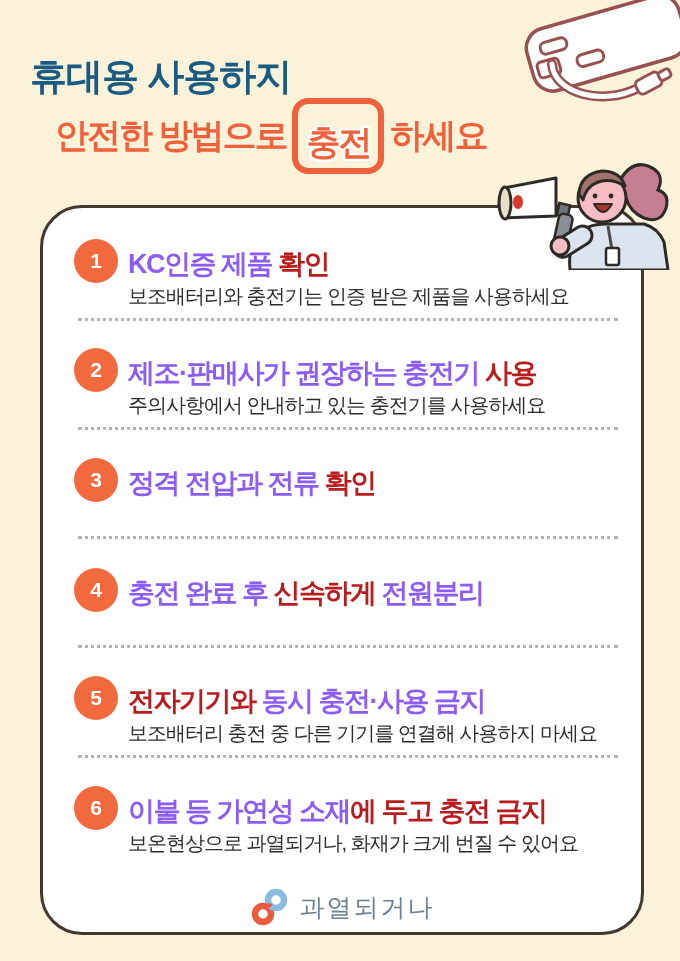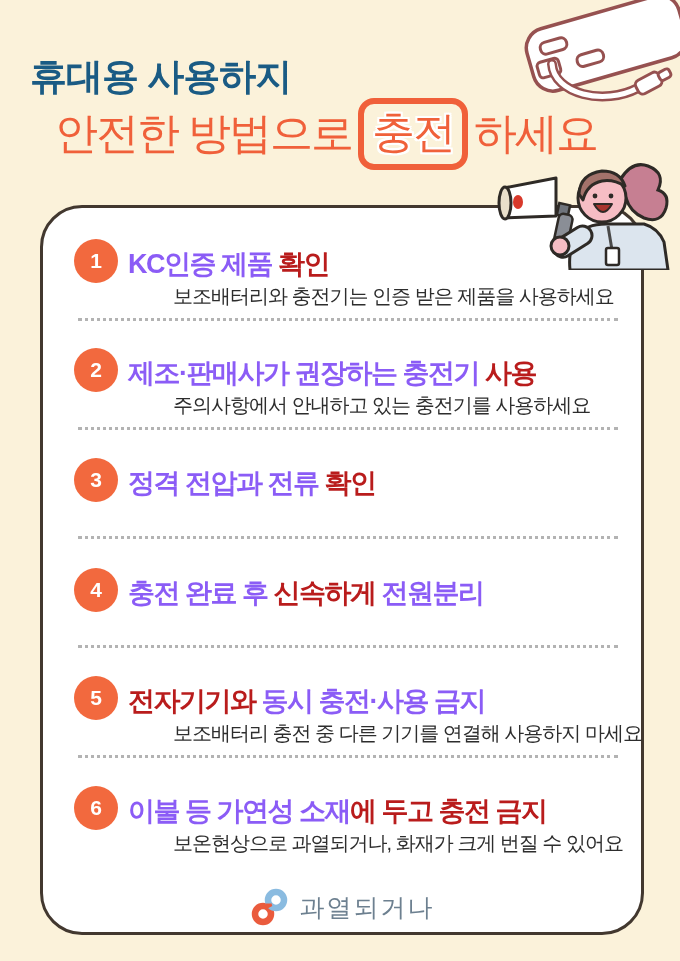--- a/index.html
+++ b/index.html
@@ -4,42 +4,42 @@
 <style>
   * { margin:0; padding:0; box-sizing:border-box; }
   html,body { width:680px; }
   body { font-family:"Liberation Sans","DejaVu Sans",sans-serif; }
   .poster { position:relative; width:680px; height:961px; background:#FBF2DA; overflow:hidden; }
 
   
   .hd-title { position:absolute; left:30px; top:52px; font-size:37px; font-weight:800;
               color:#1A5B84; letter-spacing:-1px; z-index:2; }
   .hd-sub { position:absolute; left:55px; top:98px; display:flex; align-items:center;
-            font-size:43px; font-weight:400; color:#F0603A; letter-spacing:-2px; z-index:2;justify-content:center; }
-  .hd-sub .boxed { display:inline-block; margin:0 6px; padding:0 8px 2px 8px;
+            font-size:34px; font-weight:700; color:#F0603A; letter-spacing:-2px; z-index:2;justify-content:center; }
+  .hd-sub .boxed { display:inline-block; margin:0 6px; padding:16px 8px 2px 8px;
             border:6px solid #F0603A; border-radius:16px; color:#F0613A;
             text-shadow:-2px -2px 0 #fff,2px -2px 0 #fff,-2px 2px 0 #fff,2px 2px 0 #fff,
                         0 -2px 0 #fff,0 2px 0 #fff,-2px 0 0 #fff,2px 0 0 #fff; }
 
   
   .powerbank { position:absolute; left:512px; top:-8px; z-index:1; }
   .announcer { position:absolute; left:496px; top:158px; z-index:6; }
 
   
   .card { position:absolute; left:40px; top:205px; width:604px; height:730px;
           background:#fff; border:3px solid #42382F; border-radius:42px; z-index:2; }
   .item { position:absolute; left:0; width:100%; height:72px; }
   .num  { position:absolute; left:31px; top:-7px; width:44px; height:44px; border-radius:50%;
           background:#F2693E; color:#fff; font-size:21px; font-weight:800;
           display:flex; align-items:center; justify-content:center; }
   .item-title { position:absolute; left:85px; top:0; font-size:27px; font-weight:800;
           letter-spacing:-1.5px; white-space:pre; }
   .item-title .o { color:#8b5cf6; } .item-title .b { color:#b91c1c; }
   .item-desc { position:absolute; left:85px; top:37px; font-size:20px; color:#2D2D2D;
-          letter-spacing:-1px; white-space:pre;margin-left:45px; }
+          letter-spacing:-1px; white-space:pre; }
   .dots { position:absolute; left:35px; width:540px; border-top:3px dotted #B3B3B3; }
 
   
   .logo-row { position:absolute; left:0; top:676px; width:100%; height:46px;
           display:flex; align-items:center; justify-content:center; gap:10px; }
   .logo-text { font-size:25px; color:#6D8090; letter-spacing:2px; }
 </style>
 </head>
 <body>
 

